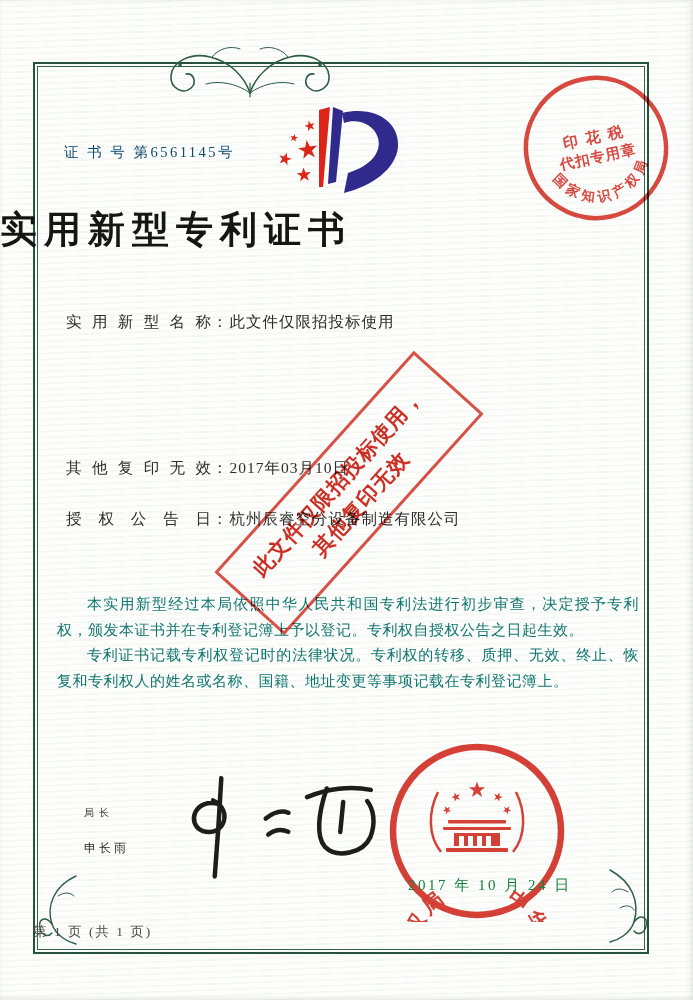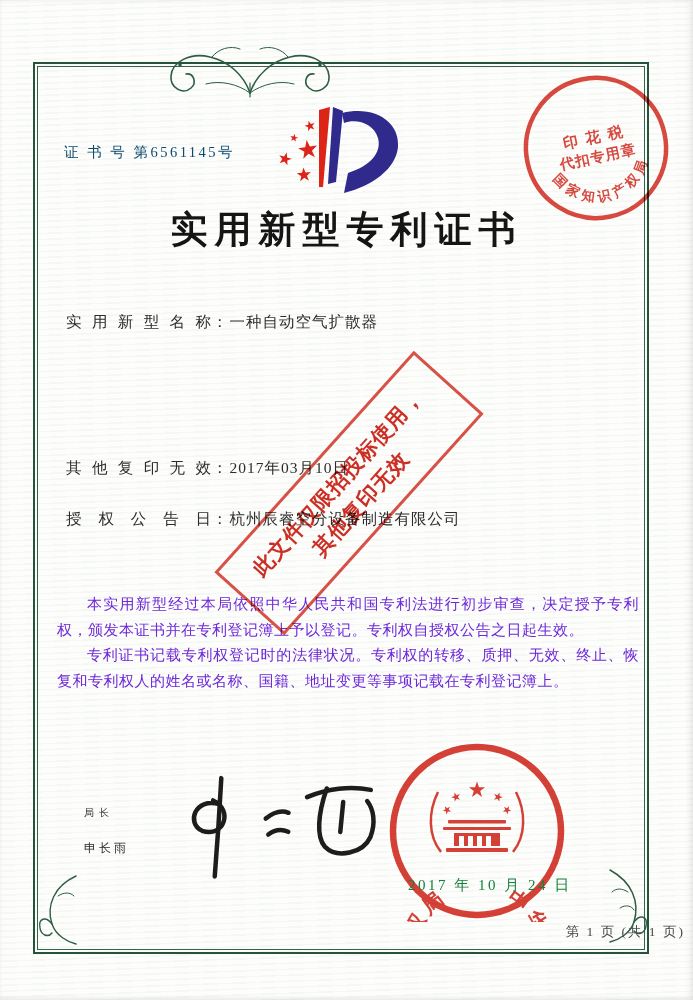--- a/index.html
+++ b/index.html
@@ -8,43 +8,43 @@
     font-family:"Liberation Serif","DejaVu Serif",serif;overflow:hidden;
     box-shadow:inset -3px 0 6px rgba(0,0,0,.07), inset 0 -2px 4px rgba(0,0,0,.05);
   }
   .page::before{
     content:"";position:absolute;inset:0;pointer-events:none;
     background:repeating-linear-gradient(178deg, rgba(140,180,160,.08) 0 1.5px, transparent 1.5px 6px);
   }
   .frame{position:absolute;left:33px;top:62px;width:612px;height:888px;border:2.5px solid #27523b;}
   .frame-inner{position:absolute;inset:2px;border:1px solid #35634a;}
   .cert-no{position:absolute;left:64px;top:103px;font-size:14.5px;letter-spacing:2.5px;color:#0c4a6e;margin-top:40px;}
-  .title{position:absolute;left:0;width:693px;top:205px;text-align:center;
+  .title{position:absolute;left:0;width:693px;top:205px;
     font-size:37px;font-weight:bold;letter-spacing:7px;color:#151515;}
   .logo{position:absolute;left:262px;top:105px;}
   .field-row{position:absolute;left:66px;font-size:15.5px;color:#2c2c2c;white-space:nowrap;}
   .flabel{display:inline-block;width:146px;text-align:justify;text-align-last:justify;letter-spacing:1px;}
   .fcolon{display:inline-block;margin-right:2px;}
   .fvalue{letter-spacing:1px;}
   .paras{position:absolute;left:57px;top:592px;width:582px;}
-  .paras p{margin:0;text-indent:2em;font-size:15px;line-height:25.5px;color:#6d28d9;text-align:justify;letter-spacing:.5px;}
+  .paras p{margin:0;text-indent:2em;font-size:15px;line-height:25.5px;color:#0f766e;text-align:justify;letter-spacing:.5px;}
   .sig-title{position:absolute;left:84px;top:806px;font-size:10px;letter-spacing:5px;color:#2b2b2b;font-family:Liberation Serif, serif;}
   .sig-name{position:absolute;left:84px;top:840px;font-size:12px;letter-spacing:3px;color:#2b2b2b;}
   .autograph{position:absolute;left:168px;top:768px;transform:rotate(-2deg);}
   .seal{position:absolute;left:386px;top:740px;mix-blend-mode:multiply;opacity:.94;z-index:6;}
   .seal-date{position:absolute;left:408px;top:876px;font-size:15px;letter-spacing:2.5px;color:#15803d;z-index:7;}
   .tax-stamp{position:absolute;left:520px;top:72px;transform:rotate(-12deg);mix-blend-mode:multiply;opacity:.9;z-index:6;}
   .dstamp{
     position:absolute;left:200px;top:446px;width:292px;height:88px;
     border:3px solid rgba(211,44,32,.82);transform:rotate(-48deg);
     display:flex;flex-direction:column;align-items:center;justify-content:center;gap:3px;
     mix-blend-mode:multiply;z-index:7;
   }
   .dstamp span{font-size:21px;font-weight:bold;color:rgba(205,36,25,.95);letter-spacing:1px;white-space:nowrap;}
-  .footer{position:absolute;left:33px;top:923px;width:652px;text-align:right;
+  .footer{position:absolute;left:33px;top:923px;width:652px;text-align:left;
     font-size:13.5px;letter-spacing:2px;color:#4a4a4a;}
   .ornament-top{position:absolute;left:160px;top:37px;z-index:2;}
   .ornament-bl{position:absolute;left:36px;top:872px;}
   .ornament-br{position:absolute;left:606px;top:864px;}
 </style>
 </head>
 <body>
 
 <div class="page">
 
@@ -96,21 +96,21 @@
       <use href="#star" transform="translate(42,70) scale(0.75) rotate(-5)"></use>
     </g>
     <polygon points="57,5 68,2 61,82 57,82" fill="#dd2418"></polygon>
     <polygon points="71,2 81,6 74,77 66,79" fill="#312a8d"></polygon>
     <path d="M80,8 C114,0 138,18 136,42 C134,64 110,81 82,88 L86,68 C108,61 120,48 116,33 C112,19 95,13 82,18 Z" fill="#312a8d"></path>
   </svg>
 
   <div class="title">实用新型专利证书</div>
 
   <div class="field-row" style="top:312px">
-    <span class="flabel">实用新型名称</span><span class="fcolon">：</span><span class="fvalue">一种自动空气扩散器</span>
+    <span class="flabel">实用新型名称</span><span class="fcolon">：</span><span class="fvalue">此文件仅限招投标使用</span>
   </div>
   <div class="field-row" style="top:458px">
     <span class="flabel">其他复印无效</span><span class="fcolon">：</span><span class="fvalue">2017年03月10日</span>
   </div>
   <div class="field-row" style="top:509px">
     <span class="flabel">授权公告日</span><span class="fcolon">：</span><span class="fvalue">杭州辰睿空分设备制造有限公司</span>
   </div>
 
   <div class="paras">
     <p>本实用新型经过本局依照中华人民共和国专利法进行初步审查，决定授予专利权，颁发本证书并在专利登记簿上予以登记。专利权自授权公告之日起生效。</p>

